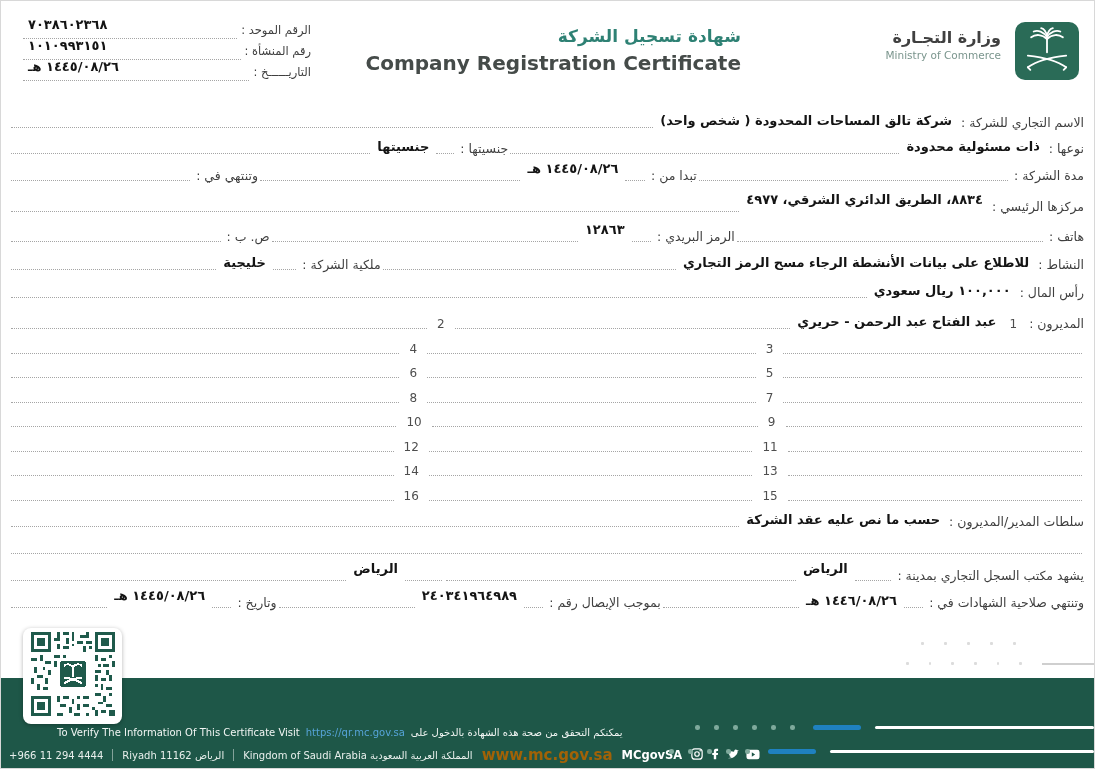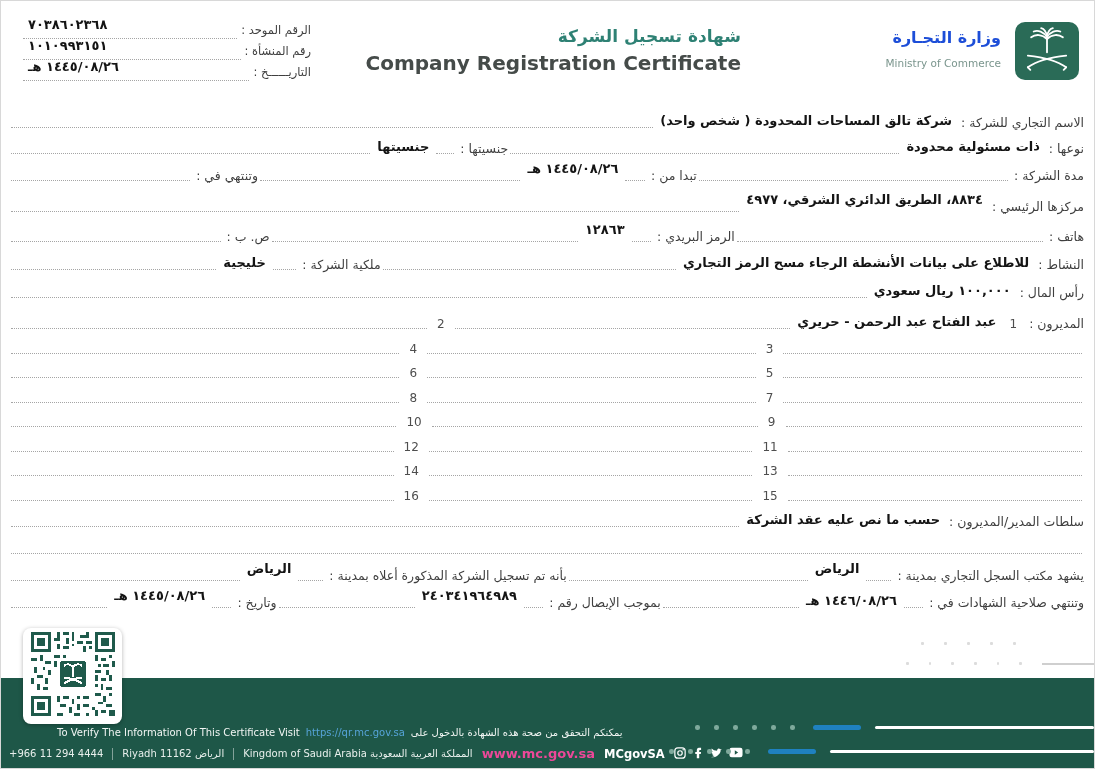--- a/index.html
+++ b/index.html
@@ -8,22 +8,22 @@
     position:relative; width:1095px; height:769px; background:#fff;
     font-family:"DejaVu Sans", sans-serif; overflow:hidden;
     border:1px solid #d8d8d8;
   }
   
   .logo {
     position:absolute; top:21px; right:15px; width:64px; height:58px;
     background:#2A6B57; border-radius:10px; display:flex; align-items:center; justify-content:center;
   }
   .ministry-text { position:absolute; top:27px; right:93px; text-align:right; direction:rtl; }
-  .ministry-ar { font-size:16px; font-weight:bold; color:#1d4ed8; letter-spacing:.5px; }
-  .ministry-en { font-size:10.5px; color:#7A958D; margin-top:10px; }
+  .ministry-ar { font-size:16px; font-weight:bold; color:#404040; letter-spacing:.5px; }
+  .ministry-en { font-size:10.5px; color:#7A958D; margin-top:2px; }
   .doc-title { position:absolute; top:25px; left:300px; width:440px; text-align:right; }
   .doc-title-ar { font-size:17px; font-weight:bold; color:#2E8174; direction:rtl; }
   .doc-title-en { font-size:20px; font-weight:bold; color:#454B49; margin-top:5px; }
   .meta-block { position:absolute; top:17px; left:22px; width:288px; }
   .meta-row { display:flex; direction:rtl; align-items:flex-end; height:21px; }
   .meta-row .lbl { font-size:11.5px; }
   .meta-cell { flex:1; border-bottom:1px dotted #A5A5A5; text-align:left; }
   .meta-cell .val { display:inline-block; transform:translateY(-2px); }
   
   .body { position:absolute; top:104px; right:10px; left:8px; }
@@ -47,21 +47,21 @@
   .qr-card {
     position:absolute; left:22px; top:627px; width:99px; height:96px; background:#fff;
     border-radius:8px; box-shadow:0 1px 4px rgba(0,0,0,.3); display:flex; align-items:center; justify-content:center;
   }
   .band-line1 { position:absolute; left:56px; top:726px; display:flex; gap:6px; align-items:baseline;
     font-size:10px; color:#F2F6F4; }
   .band-line1 .link { color:#56A4D8; }
   .band-line2 { position:absolute; left:8px; top:745px; display:flex; gap:9px; align-items:center;
     font-size:10px; color:#E8EFEC; }
   .sep { width:1px; height:12px; background:rgba(255,255,255,.45); }
-  .site { font-size:13px; font-weight:bold; color:#ec4899; }
+  .site { font-size:15px; font-weight:bold; color:#a16207; }
   .handle { font-size:11.5px; font-weight:bold; color:#fff; }
   .social { display:flex; gap:6px; align-items:center; }
   .band-decor { position:absolute; display:flex; align-items:center; }
   .bdot { width:4.5px; height:4.5px; border-radius:50%; background:#7FA99C; margin-right:14.5px; }
   .bdash { width:48px; height:5px; border-radius:3px; background:#1F81C0; margin:0 14px 0 4px; }
   .bline { height:3.5px; background:#fff; border-radius:2px; flex:1; }
 </style>
 </head>
 <body>
 
@@ -238,21 +238,20 @@
 
     <div class="row r17">
       <span class="dots"></span>
     </div>
 
     <div class="row r18">
       <span class="lbl">يشهد مكتب السجل التجاري بمدينة :</span>
       <span class="dots sm"></span>
       <span class="val hi">الرياض</span>
       <span class="dots" style="flex:1.15"></span>
-      <span class="lbl">بأنه تم تسجيل الشركة المذكورة أعلاه بمدينة :</span>
       <span class="dots sm"></span>
       <span class="val hi">الرياض</span>
       <span class="dots" style="flex:1.1"></span>
     </div>
 
     <div class="row r19">
       <span class="lbl">وتنتهي صلاحية الشهادات في :</span>
       <span class="dots sm"></span>
       <span class="val">١٤٤٦/٠٨/٢٦ هـ</span>
       <span class="dots" style="flex:0.85"></span>

